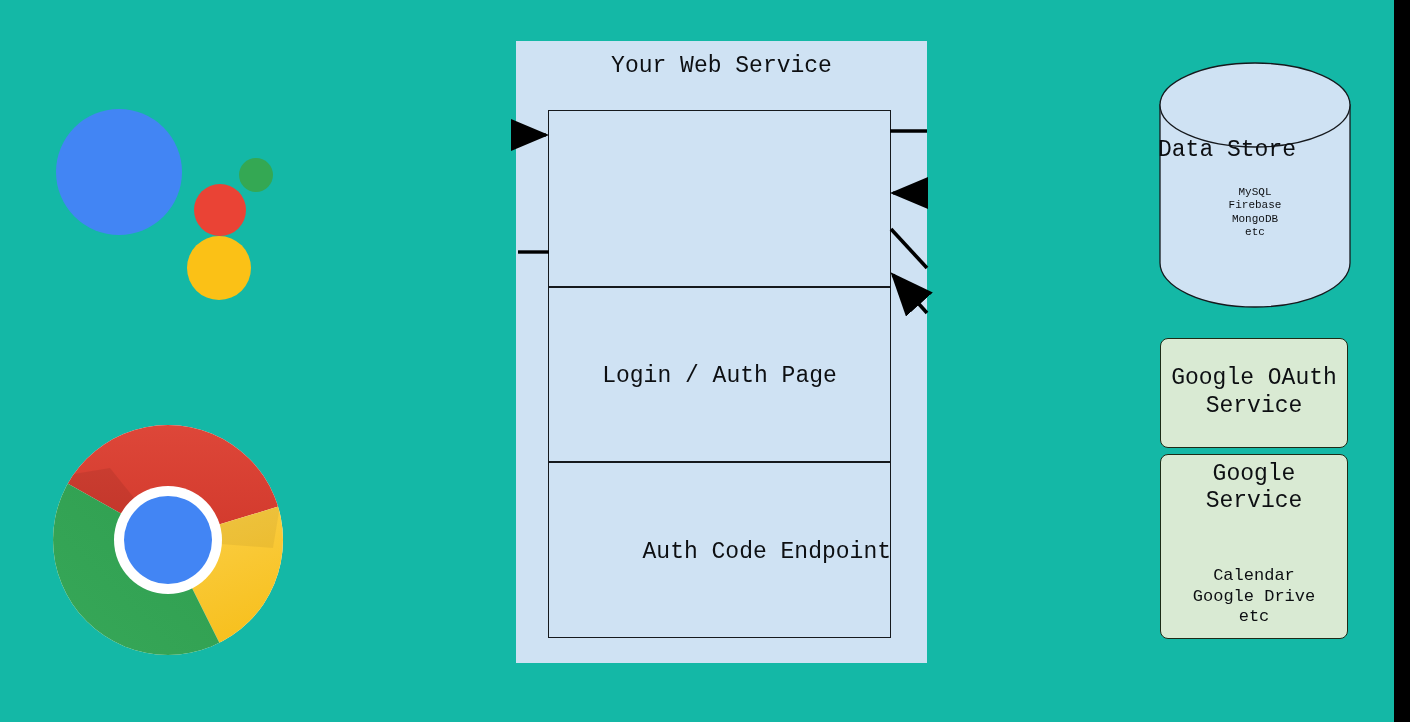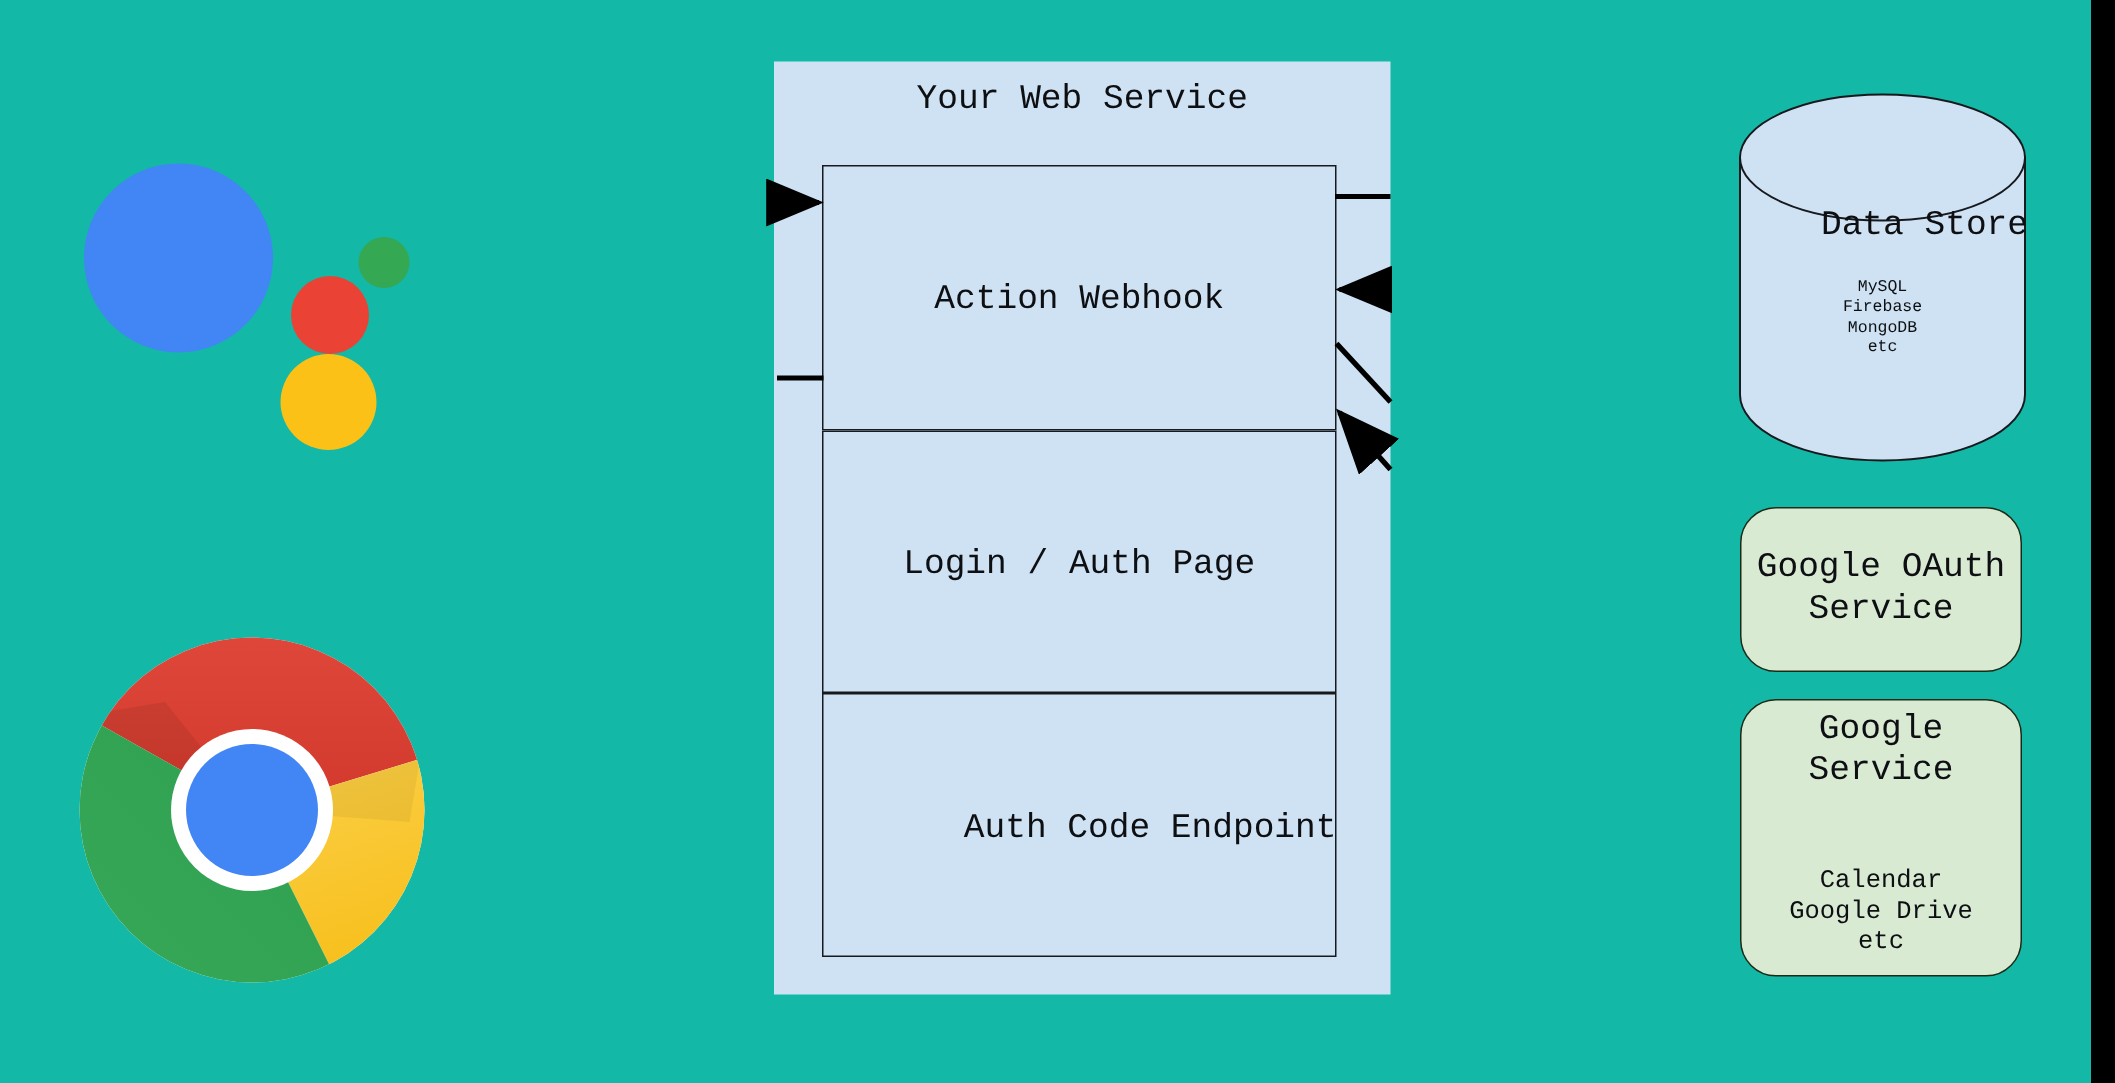--- a/index.html
+++ b/index.html
@@ -4,25 +4,25 @@
 <style>
   html,body{margin:0;padding:0;background:#000;}
   #stage{position:relative;width:1394px;height:722px;background:#14b8a6;overflow:hidden;
          font-family:Liberation Mono, monospace;}
   .abs{position:absolute;}
   .webservice{background:#cfe2f3;}
   .innerbox{background:#cfe2f3;border:1.4px solid #16191d;box-sizing:border-box;}
   .lbl{color:#0d0f12;text-align:center;line-height:1.12;white-space:pre-line;}
   .ws-title{font-size:23px;}
   .inner-title{font-size:23px;}
-  .greenbox{background:#d9ead3;border:1.2px solid #1d2b16;border-radius:24px;box-sizing:border-box;
+  .greenbox{background:#d9ead3;border:1.2px solid #1d2b16;border-radius:8px;box-sizing:border-box;
             display:flex;flex-direction:column;align-items:center;justify-content:center;}
   .g-title{font-size:23px;color:#0d0f12;text-align:center;line-height:1.2;white-space:pre-line;}
   .g-sub{font-size:17px;color:#0d0f12;text-align:center;line-height:1.22;white-space:pre-line;}
-  .cyl-title{font-size:23px;color:#0d0f12;text-align:right;}
+  .cyl-title{font-size:23px;color:#0d0f12;text-align:left;}
   .cyl-sub{font-size:11px;color:#0d0f12;text-align:center;line-height:1.22;white-space:pre-line;}
   svg{display:block;overflow:visible;}
   .stroke{stroke:#000;fill:none;}
 </style>
 </head>
 <body>
 
 <div id="stage">
 
   <div class="abs" style="left:55px;top:100px;width:230px;height:205px;">
@@ -66,21 +66,20 @@
         <circle cx="120" cy="120" r="44" fill="#4285f4"></circle>
       </g>
     </svg>
   </div>
 
   <div class="abs webservice" style="left:516px;top:41px;width:411px;height:622px;"></div>
 
   <div class="abs lbl ws-title" style="left:516px;top:54px;width:411px;">Your Web Service</div>
 
   <div class="abs innerbox" style="left:548px;top:110px;width:343px;height:177px;"></div>
-  <div class="abs lbl inner-title" style="left:548px;top:187px;width:343px;">Action Webhook</div>
 
   <div class="abs innerbox" style="left:548px;top:287px;width:343px;height:175px;"></div>
   <div class="abs lbl inner-title" style="left:548px;top:364px;width:343px;">Login / Auth Page</div>
 
   <div class="abs innerbox" style="left:548px;top:462px;width:343px;height:176px;"></div>
   <div class="abs lbl inner-title" style="left:548px;top:540px;width:343px;text-align:right;">Auth Code Endpoint</div>
 
   <div class="abs" style="left:0;top:0;width:1410px;height:722px;pointer-events:none;">
     <svg width="1410" height="722" viewBox="0 0 1410 722">
       <defs>
@@ -125,21 +124,21 @@
   <div class="abs cyl-sub" style="left:1158px;top:186px;width:194px;">MySQL
 Firebase
 MongoDB
 etc</div>
 
   <div class="abs greenbox" style="left:1160px;top:338px;width:188px;height:110px;">
     <div class="g-title">Google OAuth
 Service</div>
   </div>
 
-  <div class="abs greenbox" style="left:1160px;top:466px;width:188px;height:185px;gap:32px;">
+  <div class="abs greenbox" style="left:1160px;top:454px;width:188px;height:185px;gap:32px;">
     <div class="g-title" style="margin-top:-4px;">Google
 Service</div>
     <div class="g-sub" style="margin-top:18px;">Calendar
 Google Drive
 etc</div>
   </div>
 
 </div>
 
 </body></html>

